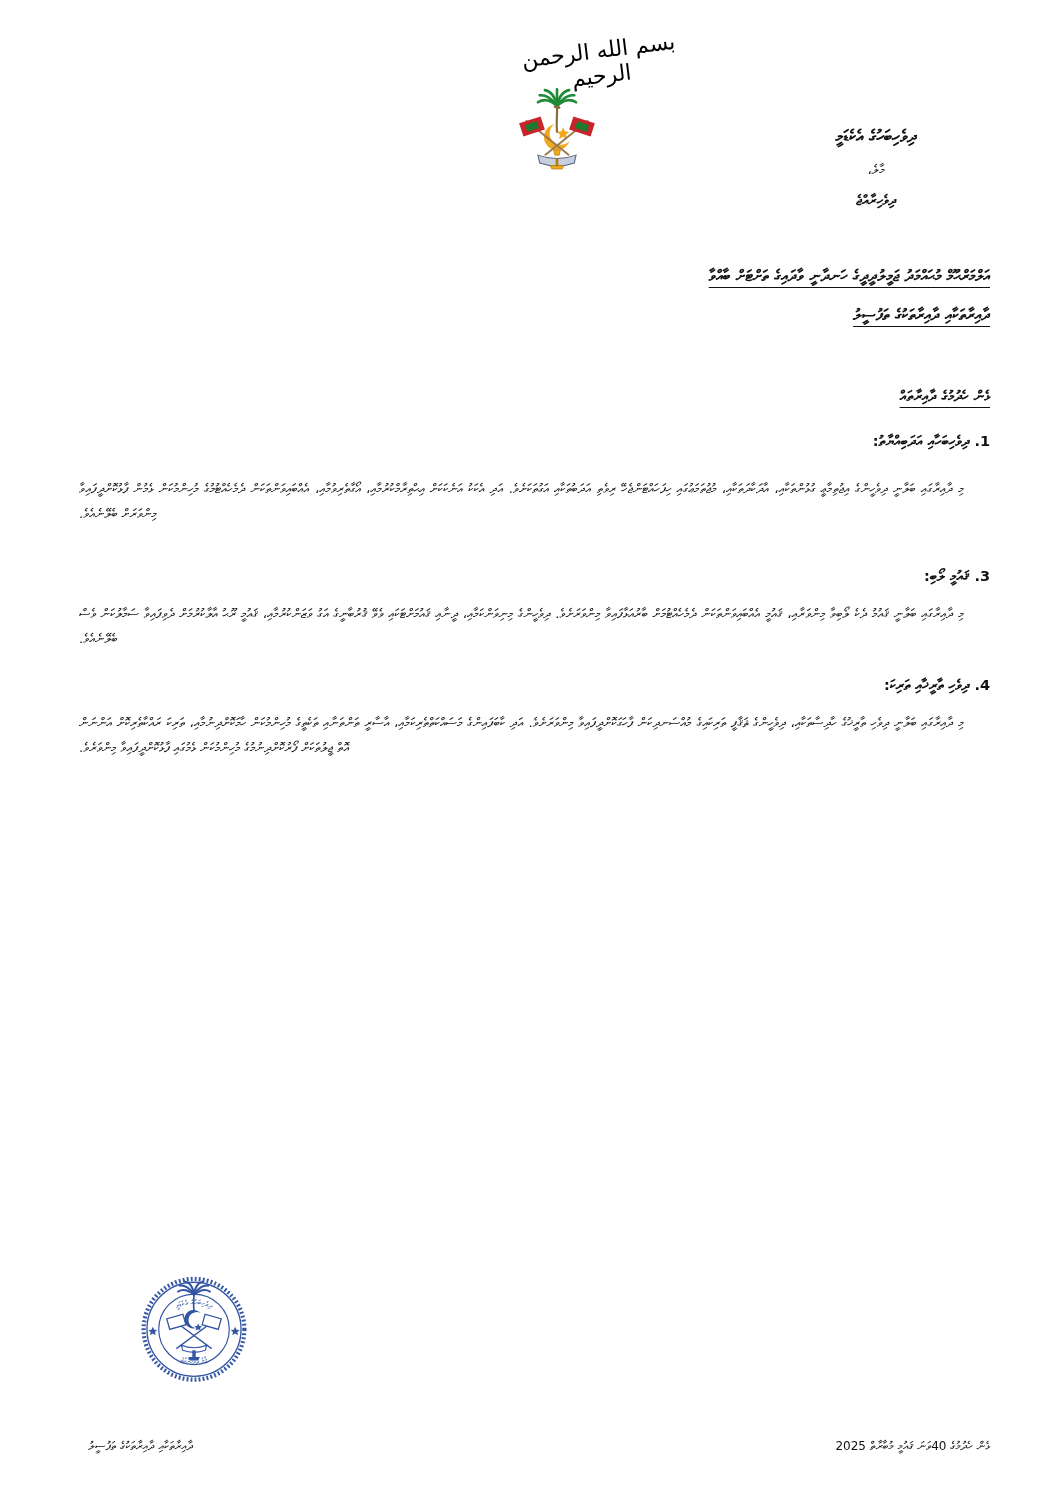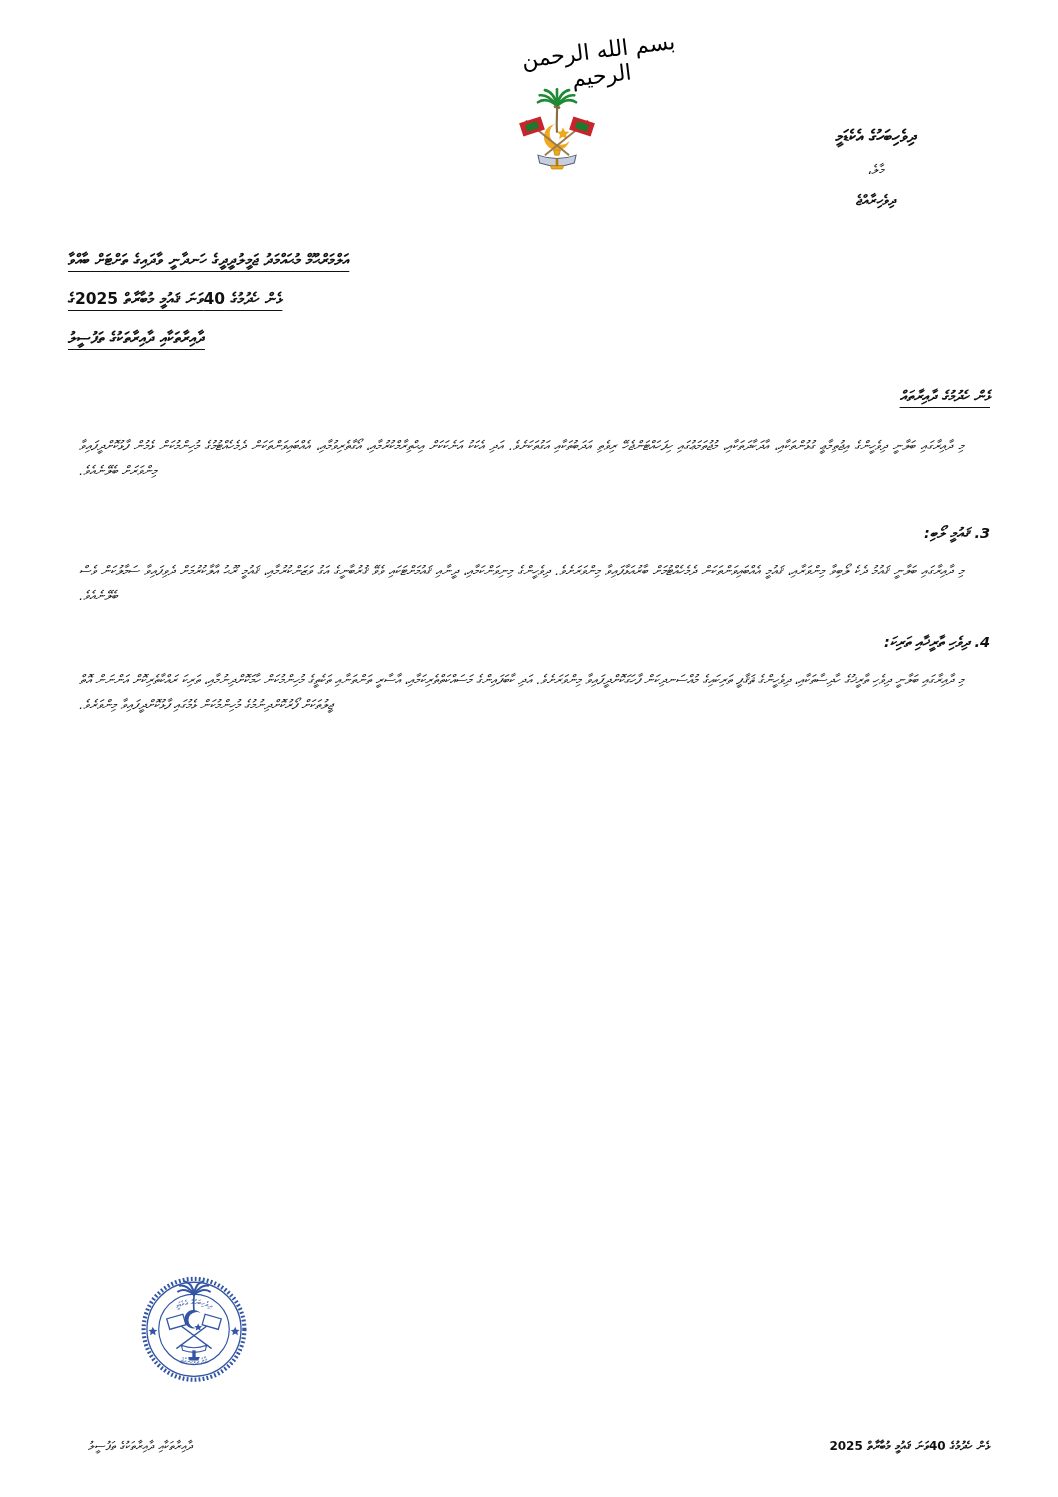--- a/index.html
+++ b/index.html
@@ -18,30 +18,30 @@
   .emblem{position:absolute;top:82px;left:505px;}
   .org-block{
     position:absolute;top:126px;right:52px;width:260px;text-align:center;direction:rtl;
   }
   .org-name{font-size:17px;font-weight:bold;margin-bottom:16px;}
   .org-city{font-size:13px;margin-bottom:14px;}
   .org-country{font-size:14px;font-weight:bold;}
 
   
   .title-block{
-    position:absolute;top:250px;left:68px;right:68px;text-align:left;direction:rtl;
+    position:absolute;top:266px;left:68px;right:68px;text-align:right;direction:rtl;
   }
   .title-line{
     font-weight:bold;font-size:15.5px;line-height:20px;margin-bottom:19px;
     text-decoration:underline;text-underline-offset:6px;
   }
 
   
   .content{
-    position:absolute;top:388px;right:68px;left:79px;direction:rtl;font-style:italic;
+    position:absolute;top:388px;right:68px;left:79px;direction:rtl;
   }
   .intro-heading{
     text-align:right;font-weight:bold;font-size:14.5px;
     text-decoration:underline;text-underline-offset:6px;
     margin-bottom:28px;
   }
   .section{margin-bottom:26px;}
   .section-heading{
     font-weight:bold;font-size:14.5px;margin-bottom:16px;
   }
@@ -54,21 +54,21 @@
 
   
   .stamp{position:absolute;top:1268px;left:128px;opacity:.96;}
 
   
   .footer{
     position:absolute;bottom:44px;left:88px;right:68px;
     display:flex;justify-content:space-between;align-items:flex-end;
     font-size:12px;direction:rtl;
   }
-  .footer-right{text-align:right;font-weight:bold;}
+  .footer-right{text-align:right;}
   .footer-left{text-align:left;}
 </style>
 </head>
 <body>
 
 <div class="page">
 
   <div class="bismillah">بسم الله الرحمن الرحيم</div>
 
   <div class="emblem">
@@ -113,29 +113,32 @@
   </div>
 
   <div class="org-block">
     <div class="org-name">ދިވެހިބަހުގެ އެކެޑަމީ</div>
     <div class="org-city">މާލެ،</div>
     <div class="org-country">ދިވެހިރާއްޖެ</div>
   </div>
 
   <div class="title-block">
     <div class="title-line">އަލްމަރްޙޫމް މުޙައްމަދު ޖަމީލުދީދީގެ ހަނދާނީ ވާދައިގެ ތަށްޓަށް ބާއްވާ</div>
-    <div class="title-line">ޅެން ހެދުމުގެ 40ވަނަ ޤައުމީ މުބާރާތް 2025ގެ</div>
     <div class="title-line">ދާއިރާތަކާއި ދާއިރާތަކުގެ ތަފުސީލު</div>
   </div>
 
   <div class="content">
 
     <div class="intro-heading">ޅެން ހެދުމުގެ ދާއިރާތައް</div>
 
     <div class="section">
+      <div class="section-heading">
+        <span class="sec-num">1.</span>
+        <span>ދިވެހިބަހާއި އަދަބިއްޔާތު:</span>
+      </div>
     </div>
 
     <div class="section">
       <p class="section-body">މި ދާއިރާގައި ބަލާނީ ދިވެހީންގެ އިޖުތިމާޢީ ގުޅުންތަކާއި، އާދަކާދަތަކާއި، މުޖުތަމަޢުގައި ހިފަހައްޓަންޖެހޭ ރިވެތި އަދަބުތަކާއި އަގުތަކަށެވެ. އަދި އެކަކު އަނެކަކަށް އިޙްތިރާމްކުރުމާއި، އޯގާތެރިވުމާއި، އެއްބައިވަންތަކަން ދެމެހެއްޓުމުގެ މުހިންމުކަން ޅެމުން ފާޅުކޮށްދީފައިވާ މިންވަރަށް ބެލޭނެއެވެ.</p>
     </div>
 
     <div class="section sec-gap-lg">
       <div class="section-heading">
         <span class="sec-num">3.</span>
         <span>ޤައުމީ ލޯބި:</span>

